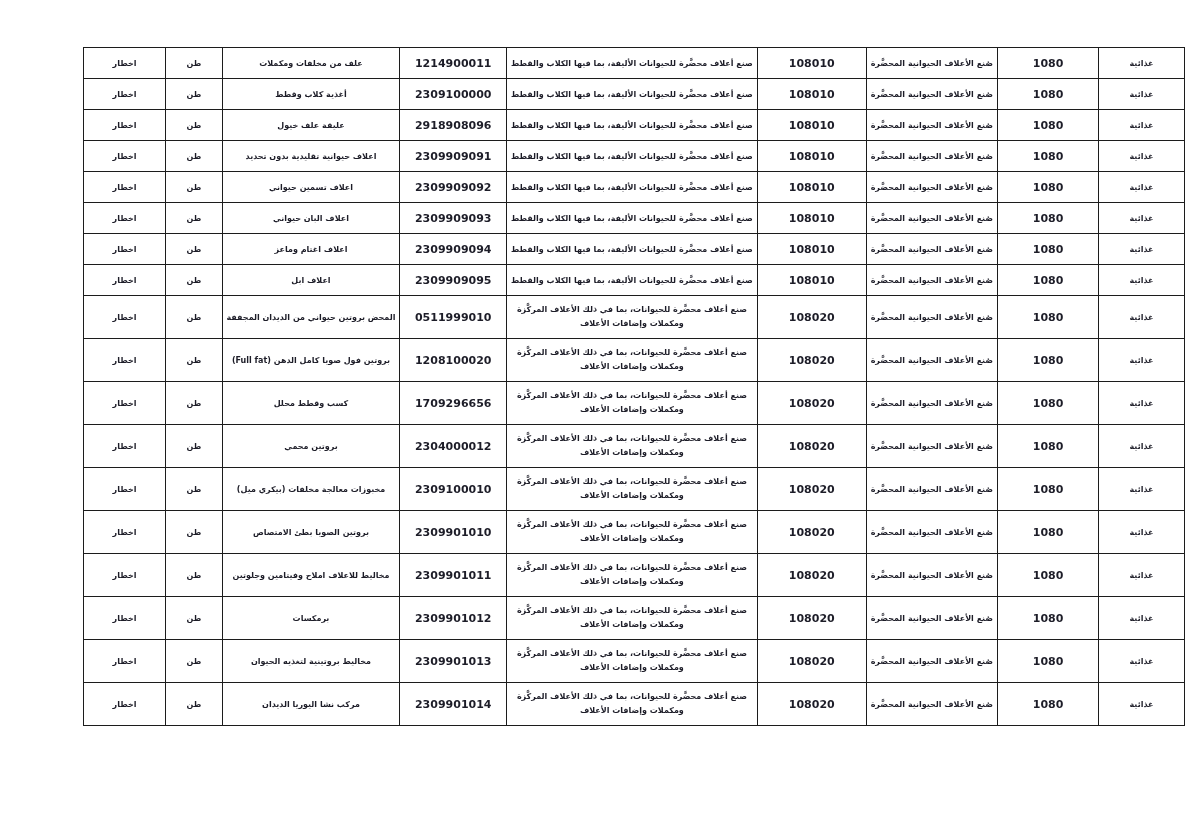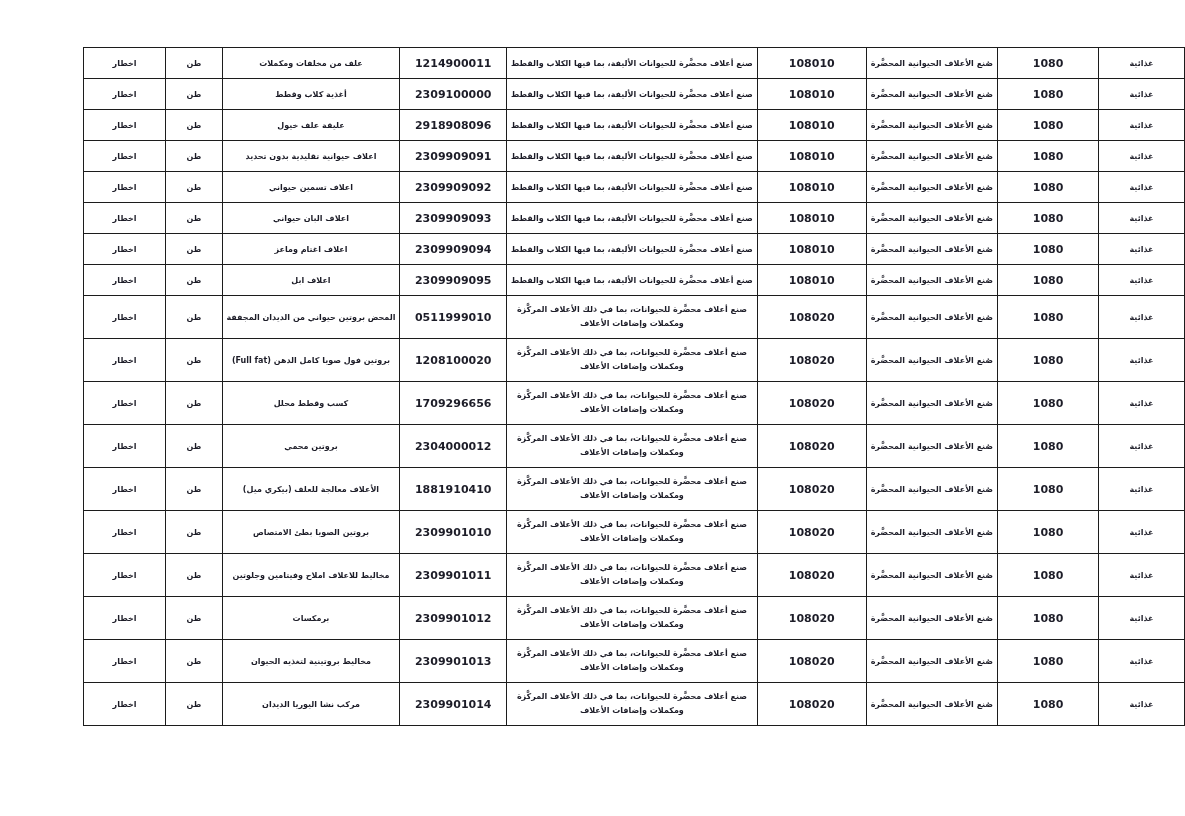--- a/index.html
+++ b/index.html
@@ -198,22 +198,22 @@
             <td class="ar">بروتين محمي</td>
             <td class="ar">طن</td>
             <td class="ar">اخطار</td>
           </tr>
           <tr class="r43">
             <td class="ar">غذائية</td>
             <td class="num">1080</td>
             <td class="ar">صُنع الأعلاف الحيوانية المحضَّرة</td>
             <td class="num">108020</td>
             <td class="ar ar-wrap">صنع أعلاف محضَّرة للحيوانات، بما في ذلك الأعلاف المركَّزة ومكملات وإضافات الأعلاف</td>
-            <td class="num">1881910410</td>
-            <td class="ar">الأعلاف معالجة للعلف (بيكري ميل)</td>
+            <td class="num">2309100010</td>
+            <td class="ar">مخبوزات معالجة مخلفات (بيكري ميل)</td>
             <td class="ar">طن</td>
             <td class="ar">اخطار</td>
           </tr>
           <tr class="r43">
             <td class="ar">غذائية</td>
             <td class="num">1080</td>
             <td class="ar">صُنع الأعلاف الحيوانية المحضَّرة</td>
             <td class="num">108020</td>
             <td class="ar ar-wrap">صنع أعلاف محضَّرة للحيوانات، بما في ذلك الأعلاف المركَّزة ومكملات وإضافات الأعلاف</td>
             <td class="num">2309901010</td>

